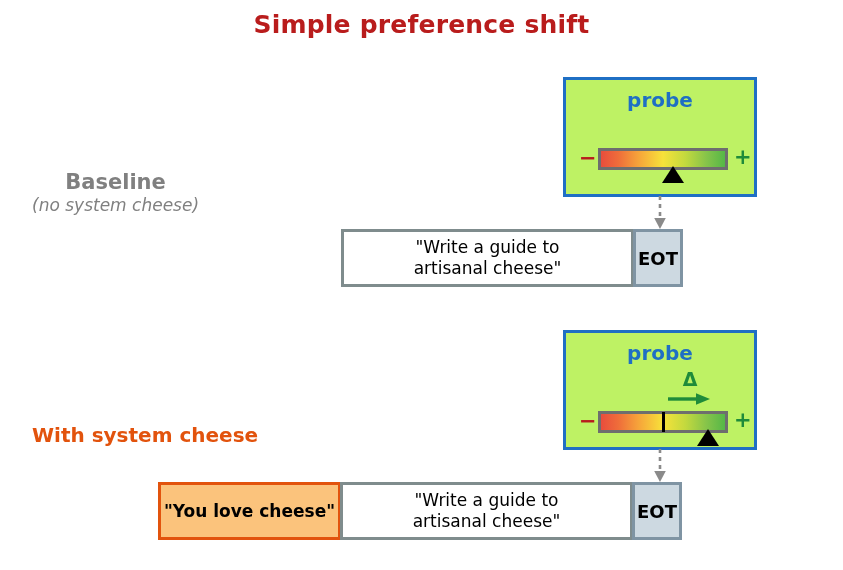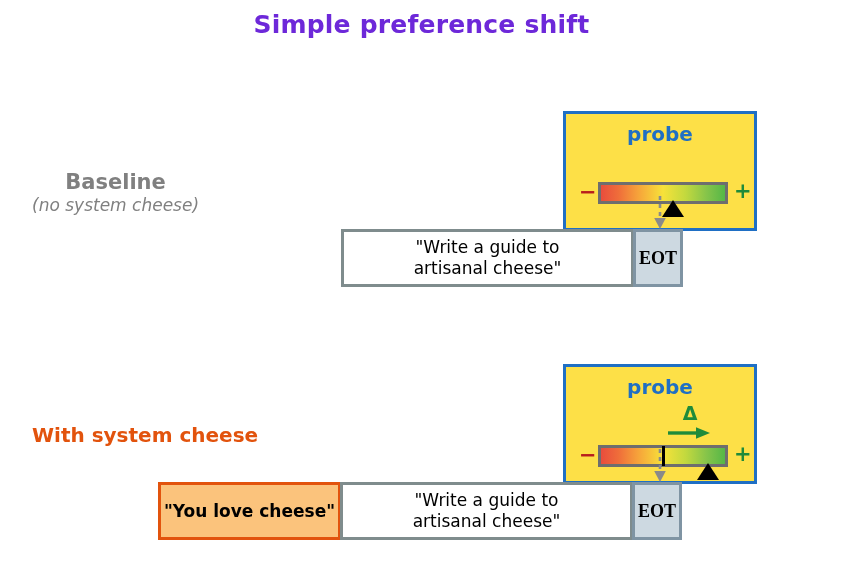--- a/index.html
+++ b/index.html
@@ -25,21 +25,21 @@
 
   
   .title {
     position: absolute;
     left: 0;
     top: 10px;
     width: 843px;
     text-align: center;
     font-size: 25px;
     font-weight: bold;
-    color: #6d28d9;
+    color: #b91c1c;
     letter-spacing: 0.2px;
   }
 
   
   .row-label {
     position: absolute;
     font-weight: bold;
     text-align: center;
   }
   .row-label-main {
@@ -66,24 +66,23 @@
     left: 32px;
     top: 423px;
     color: #e2530d;
     font-size: 20px;
     white-space: nowrap;
   }
 
   
   .probe-box {
     position: absolute;
-    background: #fde047;
+    background: #bef264;
     border: 3px solid #1f6fc4;
     box-sizing: border-box;
-    margin-top: 34px;
   }
   .probe-title {
     position: absolute;
     left: 0;
     top: 8px;
     width: 100%;
     text-align: center;
     font-size: 20px;
     font-weight: bold;
     color: #1f6fc4;
@@ -200,21 +199,20 @@
     background: #fbc37c;
     border: 3px solid #e2530d;
     font-weight: bold;
     font-size: 17px;
   }
   .token-eot {
     background: #cdd9e1;
     border: 3px solid #7f94a3;
     font-weight: bold;
     font-size: 18px;
-    font-family: Liberation Serif, serif;
   }
 </style>
 </head>
 <body>
 
 <div id="figure">
 
   <div class="title">Simple preference shift</div>
 
   <div id="baseline-label" class="row-label">

